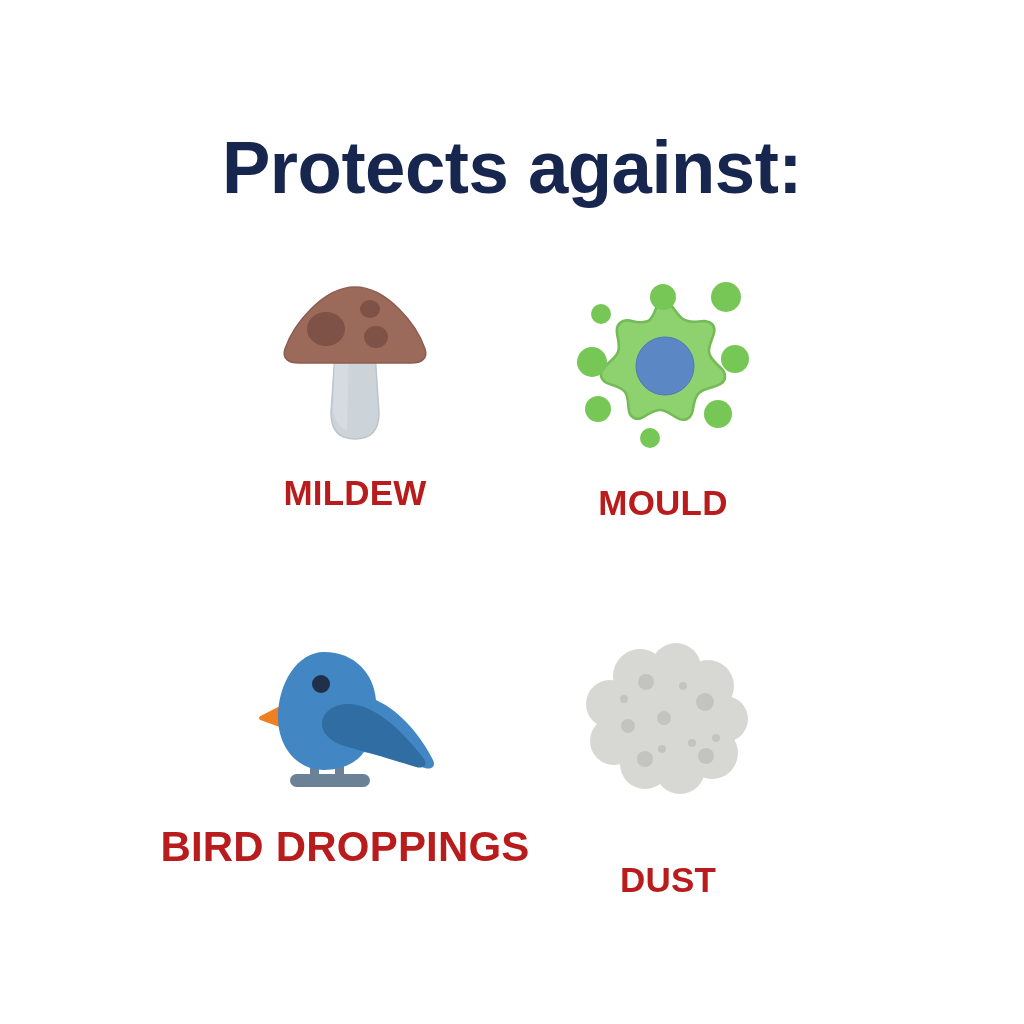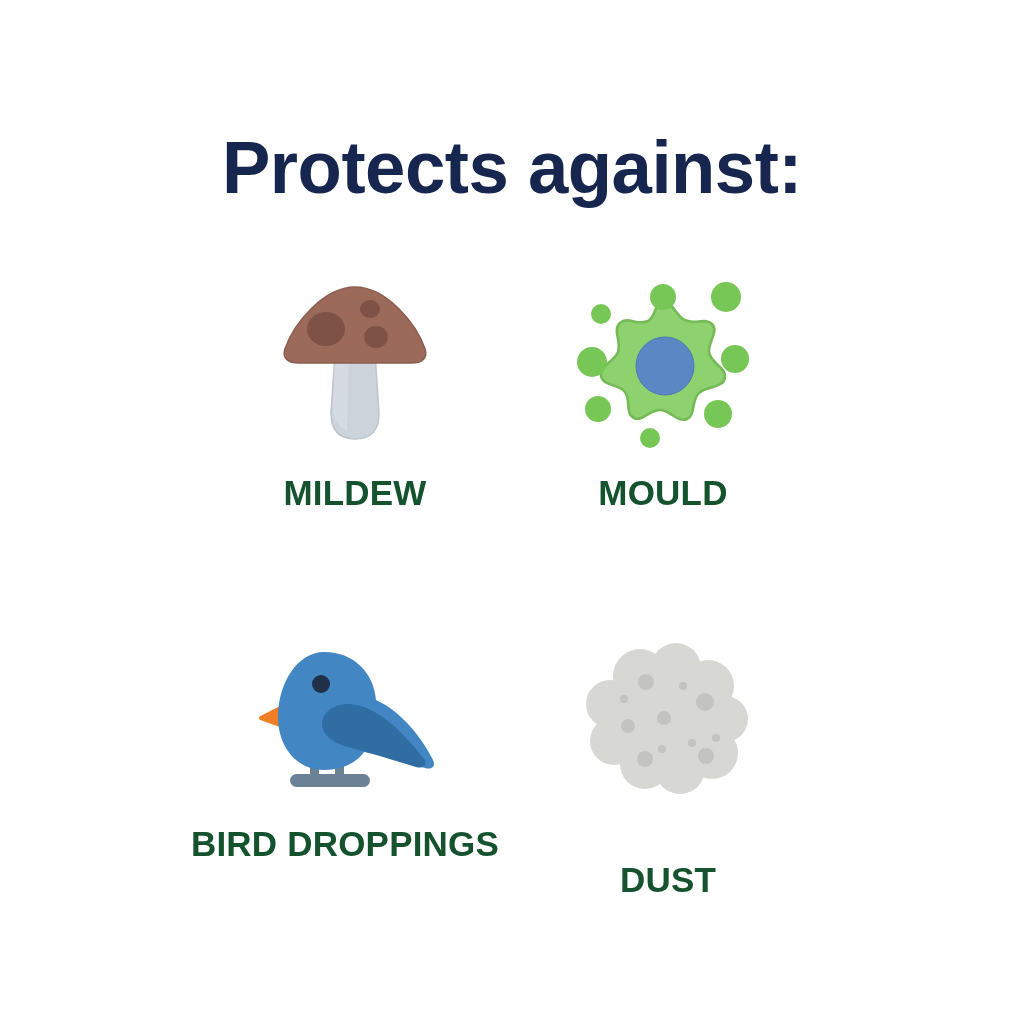--- a/index.html
+++ b/index.html
@@ -54,45 +54,45 @@
   .cell {
     position: absolute;
     display: flex;
     flex-direction: column;
     align-items: center;
     justify-content: flex-start;
   }
 
   
   .cell-mildew { left: 205px;  top: 0px;   width: 300px; }
-  .cell-mould  { left: 513px;  top: 0px;   width: 300px; }
+  .cell-mould  { left: 513px;  top: 0px;   width: 300px; gap: 10px; }
   .cell-bird   { left: 195px;  top: 355px; width: 300px; }
   .cell-dust   { left: 518px;  top: 355px; width: 300px; gap: 36px; }
 
   .icon-wrap {
     width: 190px;
     height: 175px;
     display: flex;
     align-items: center;
     justify-content: center;
   }
   .icon-wrap svg { display: block; overflow: visible; }
 
   .caption {
     margin-top: 14px;
-    color: #14532d;
+    color: #b91c1c;
     font-family: "Liberation Sans", "DejaVu Sans", sans-serif;
     font-weight: 700;
     font-size: 35px;
     letter-spacing: 0.2px;
     line-height: 1;
     white-space: nowrap;
     text-align: center;
   }
-  .cell-bird .caption { font-size: 35px; }
+  .cell-bird .caption { font-size: 42px; }
   .cell-dust .caption { font-size: 35px; }
 
   
   .cell-mildew .caption { margin-top: 22px; }
   .cell-mould  .caption { margin-top: 22px; }
   .cell-bird   .caption { margin-top: 18px; }
   .cell-dust   .caption { margin-top: 18px; }
 </style>
 </head>
 <body>

